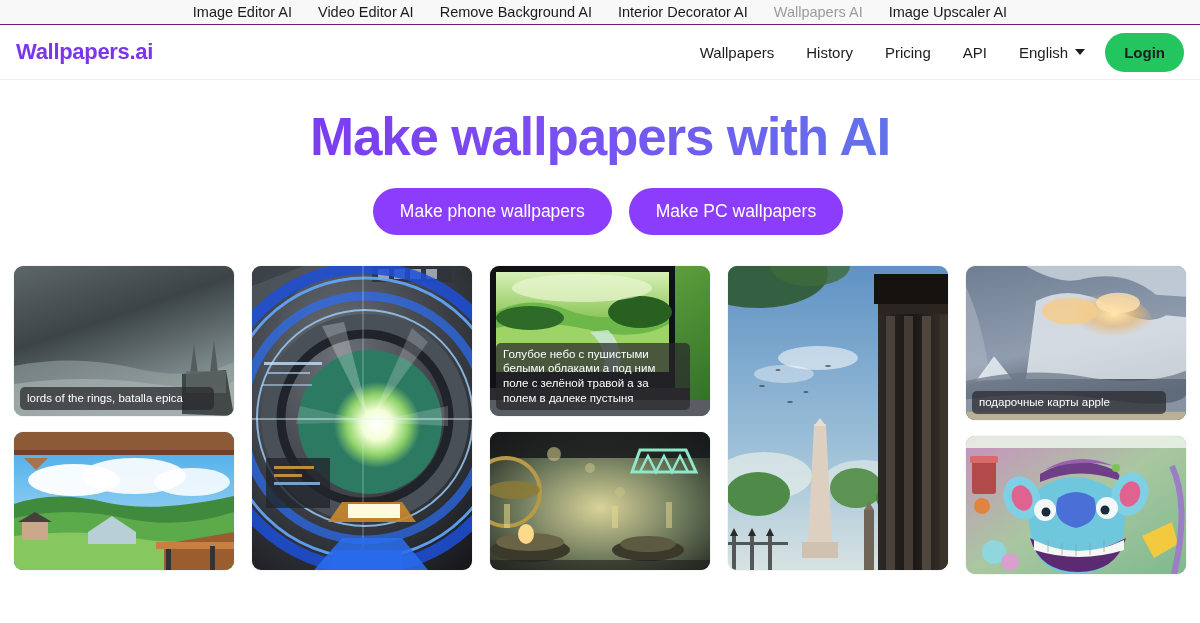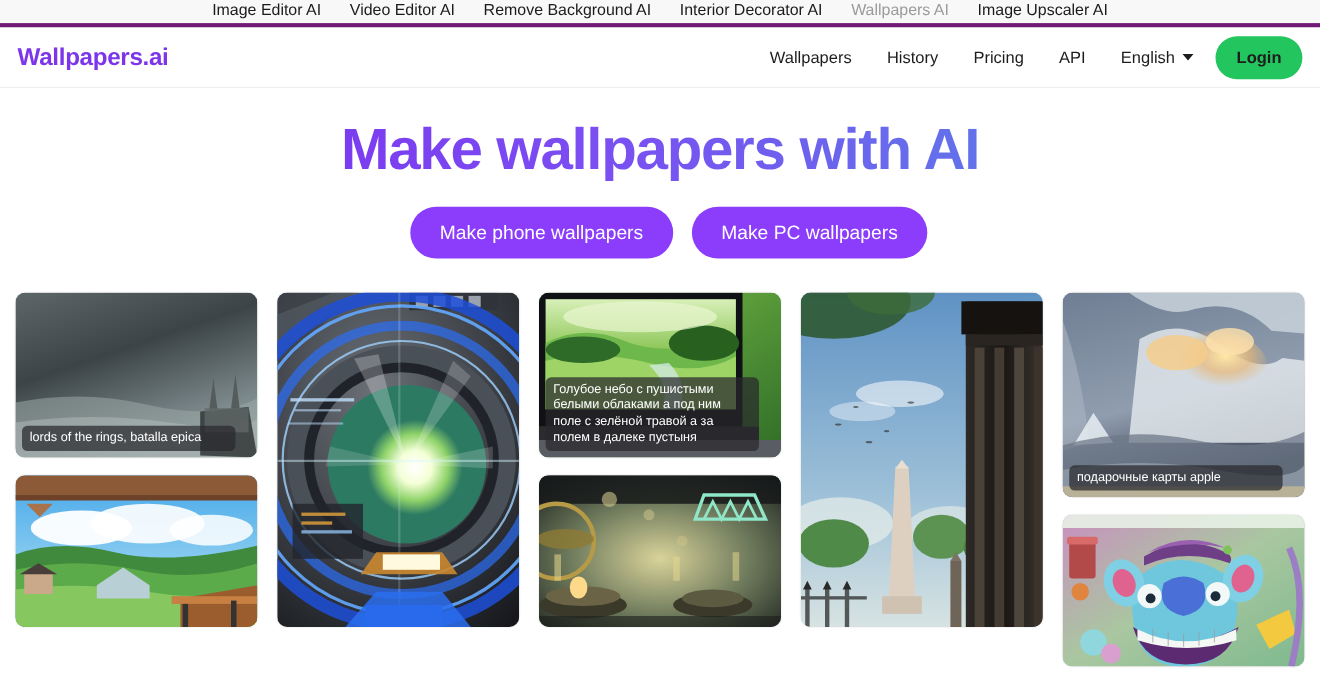--- a/index.html
+++ b/index.html
@@ -9,21 +9,21 @@
     overflow: hidden;
     background: #ffffff;
     font-family: "Liberation Sans", sans-serif;
     -webkit-font-smoothing: antialiased;
   }
 
   
   .topbar {
     height: 25px;
     background: #f8f8f8;
-    border-bottom: 4px solid #701a75;
+    border-bottom: 1px solid #701a75;
     display: flex;
     align-items: center;
     justify-content: center;
     gap: 0px;
   }
   .topbar-link {
     font-size: 14.5px;
     color: #1b1b1b;
     padding: 0 13px;
     line-height: 1;
@@ -458,21 +458,21 @@
           <ellipse cx="62" cy="136" rx="3" ry="1"></ellipse>
           <ellipse cx="50" cy="104" rx="2.5" ry="1"></ellipse>
           <ellipse cx="100" cy="100" rx="3" ry="1"></ellipse>
           <ellipse cx="78" cy="126" rx="2.5" ry="1"></ellipse>
         </g>
       </svg>
     </div>
   </div>
 
   <div class="col">
-    <div class="card" style="height:186px">
+    <div class="card" style="height:154px">
       <svg class="card-img" viewBox="0 0 220 150" preserveAspectRatio="none">
         <defs>
           <linearGradient id="g6bg" x1="0" y1="0" x2="0.3" y2="1">
             <stop offset="0" stop-color="#6f7e93"></stop>
               <stop offset="0.6" stop-color="#909daf"></stop>
               <stop offset="1" stop-color="#3b4452"></stop>
           </linearGradient>
           <radialGradient id="g6sun" cx="0.62" cy="0.36" r="0.42">
             <stop offset="0" stop-color="#ffe9a8"></stop>
               <stop offset="0.55" stop-color="#e8b878" stop-opacity="0.7"></stop>

